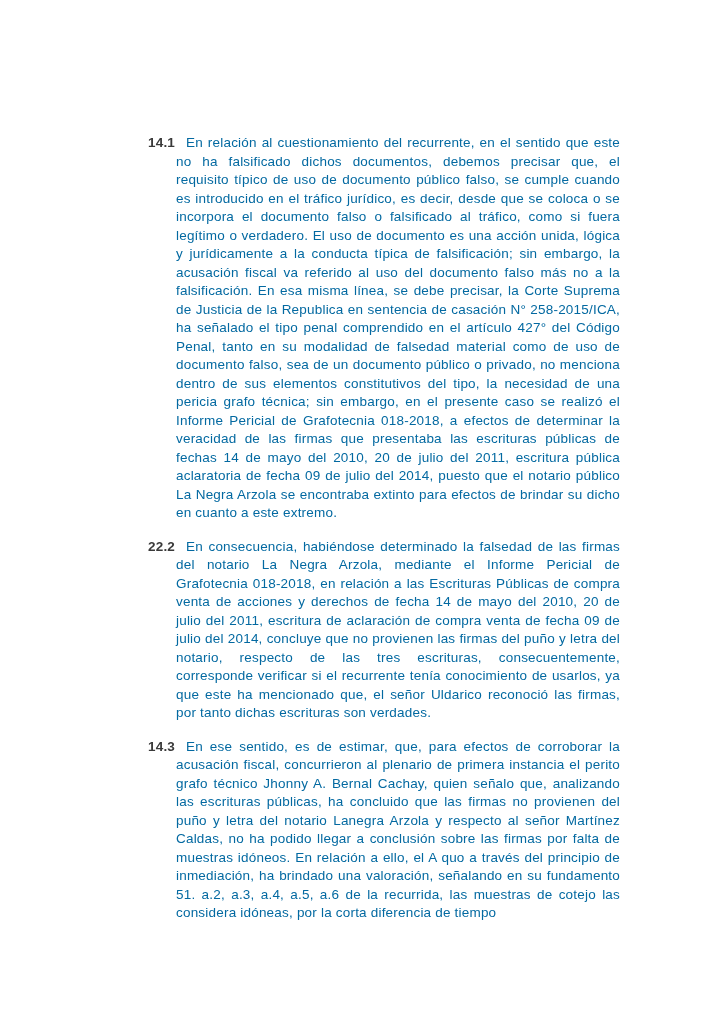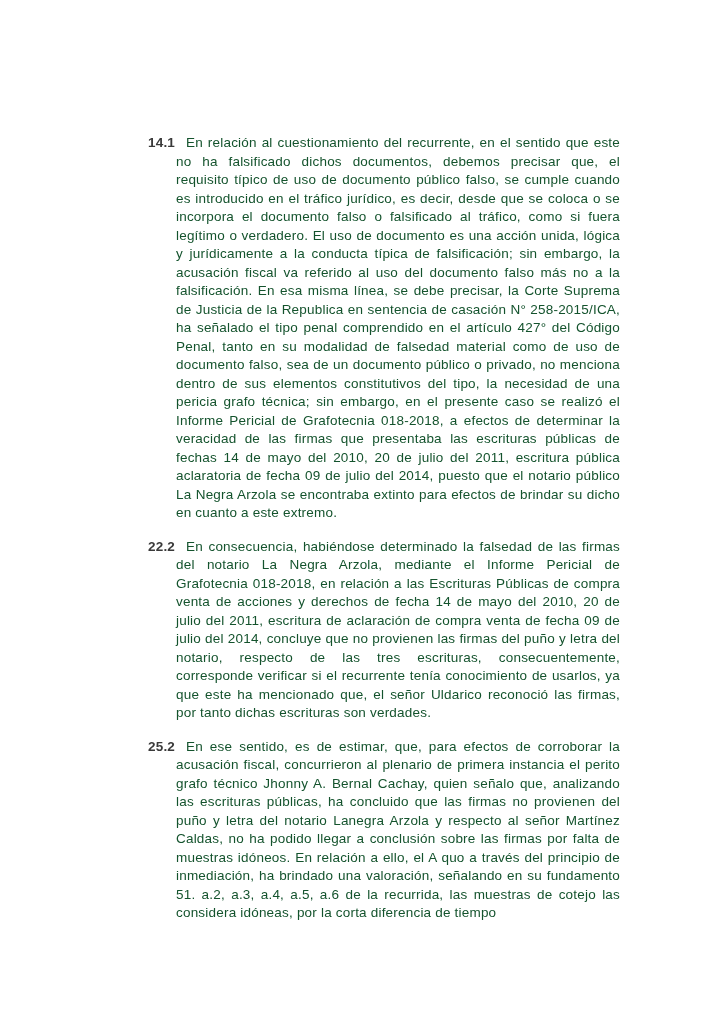--- a/index.html
+++ b/index.html
@@ -38,36 +38,36 @@
     position: absolute;
     left: 0;
     top: 0;
     text-indent: 0;
     font-weight: 700;
     color: #3a3a3a;
     white-space: nowrap;
   }
 
   .para-text {
-    color: #14532d;
+    color: #0369a1;
   }
 </style>
 </head>
 <body>
 
 <div class="page">
 
   <div class="para">
     <span class="para-num">14.1</span>
     <span class="para-text">En relación al cuestionamiento del recurrente, en el sentido que este no ha falsificado dichos documentos, debemos precisar que, el requisito típico de uso de documento público falso, se cumple cuando es introducido en el tráfico jurídico, es decir, desde que se coloca o se incorpora el documento falso o falsificado al tráfico, como si fuera legítimo o verdadero. El uso de documento es una acción unida, lógica y jurídicamente a la conducta típica de falsificación; sin embargo, la acusación fiscal va referido al uso del documento falso más no a la falsificación. En esa misma línea, se debe precisar, la Corte Suprema de Justicia de la Republica en sentencia de casación N° 258-2015/ICA, ha señalado el tipo penal comprendido en el artículo 427° del Código Penal, tanto en su modalidad de falsedad material como de uso de documento falso, sea de un documento público o privado, no menciona dentro de sus elementos constitutivos del tipo, la necesidad de una pericia grafo técnica; sin embargo, en el presente caso se realizó el Informe Pericial de Grafotecnia 018-2018, a efectos de determinar la veracidad de las firmas que presentaba las escrituras públicas de fechas 14 de mayo del 2010, 20 de julio del 2011, escritura pública aclaratoria de fecha 09 de julio del 2014, puesto que el notario público La Negra Arzola se encontraba extinto para efectos de brindar su dicho en cuanto a este extremo.</span>
   </div>
 
   <div class="para">
     <span class="para-num">22.2</span>
     <span class="para-text">En consecuencia, habiéndose determinado la falsedad de las firmas del notario La Negra Arzola, mediante el Informe Pericial de Grafotecnia 018-2018, en relación a las Escrituras Públicas de compra venta de acciones y derechos de fecha 14 de mayo del 2010, 20 de julio del 2011, escritura de aclaración de compra venta de fecha 09 de julio del 2014, concluye que no provienen las firmas del puño y letra del notario, respecto de las tres escrituras, consecuentemente, corresponde verificar si el recurrente tenía conocimiento de usarlos, ya que este ha mencionado que, el señor Uldarico reconoció las firmas, por tanto dichas escrituras son verdades.</span>
   </div>
 
   <div class="para">
-    <span class="para-num">25.2</span>
+    <span class="para-num">14.3</span>
     <span class="para-text">En ese sentido, es de estimar, que, para efectos de corroborar la acusación fiscal, concurrieron al plenario de primera instancia el perito grafo técnico Jhonny A. Bernal Cachay, quien señalo que, analizando las escrituras públicas, ha concluido que las firmas no provienen del puño y letra del notario Lanegra Arzola y respecto al señor Martínez Caldas, no ha podido llegar a conclusión sobre las firmas por falta de muestras idóneos. En relación a ello, el A quo a través del principio de inmediación, ha brindado una valoración, señalando en su fundamento 51. a.2, a.3, a.4, a.5, a.6 de la recurrida, las muestras de cotejo las considera idóneas, por la corta diferencia de tiempo</span>
   </div>
 
 </div>
 
 </body></html>

